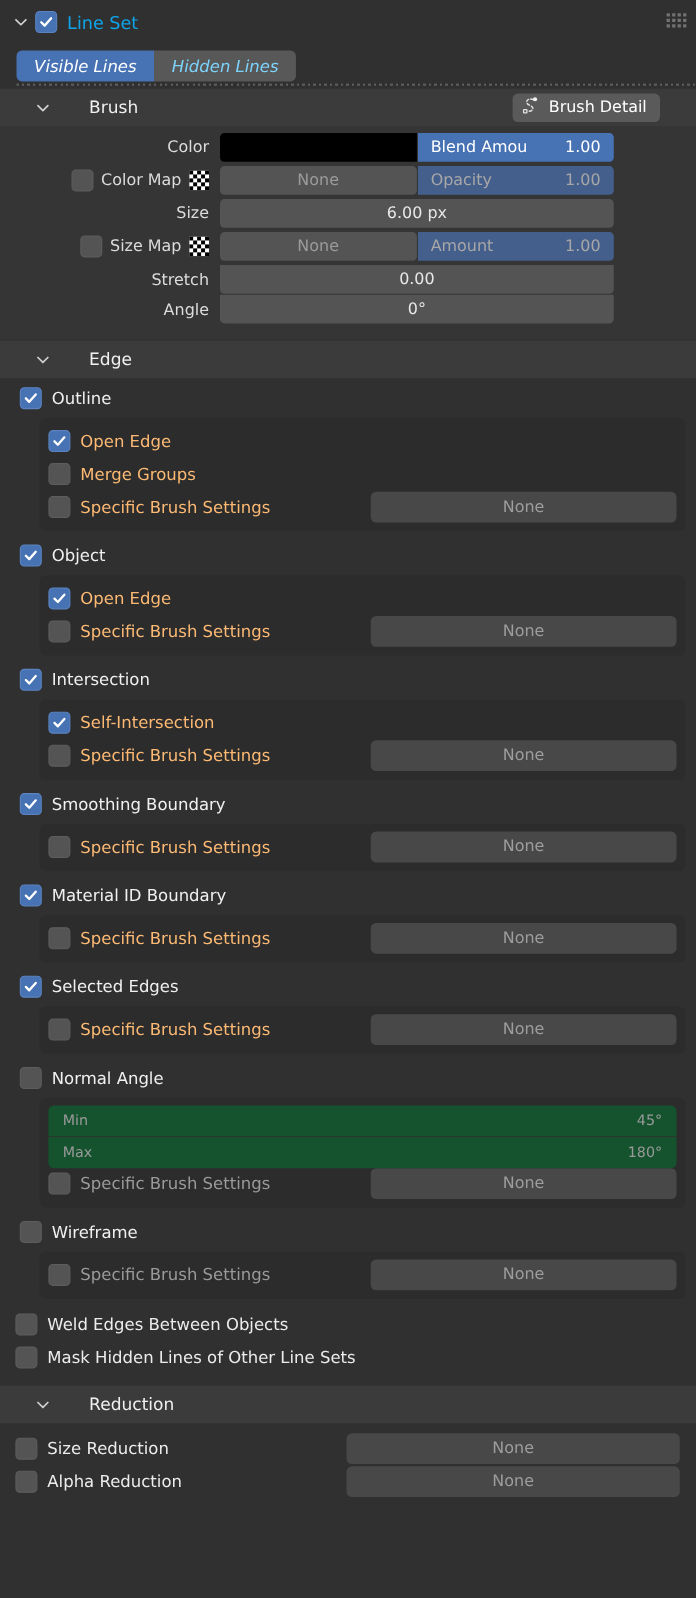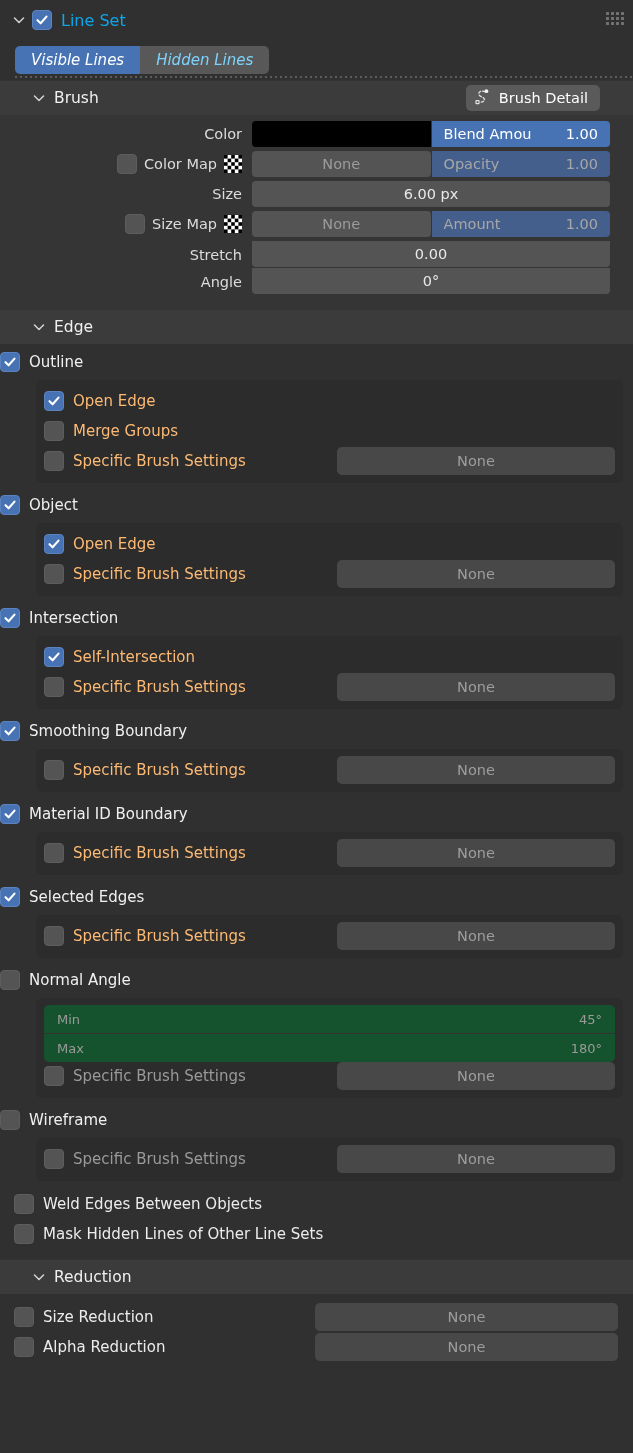--- a/index.html
+++ b/index.html
@@ -48,35 +48,35 @@
   .tab.active{background:#4772b3;border-radius:5px 0 0 5px;}
   .tab.inactive{background:#585858;border-radius:0 5px 5px 0;color:#7dd3fc;}
   .dotted{
     position:absolute;left:15px;top:30px;right:0;height:2px;
     background-image:repeating-linear-gradient(to right,#5c5c5c 0 2px,transparent 2px 5px);
   }
 
   
   .sec-head{
     height:34px;display:flex;align-items:center;background:#3b3b3b;
-    padding-left:30px;position:relative;border-top:1px solid #333;
+    padding-left:30px;position:relative;border-top:1px solid #333;gap:27px;
   }
   .sec-head .tri{margin-right:6px;}
   .sec-title{font-size:15.5px;color:#f0f0f0;}
   .sec-btn{
     position:absolute;right:33px;top:4px;height:26px;background:#5a5a5a;
     border-radius:5px;display:flex;align-items:center;padding:0 12px 0 6px;
     color:#ffffff;font-size:14.5px;gap:7px;
   }
 
   
   .brush-body{background:#353535;padding:6px 0 14px 0;}
   .brow{display:flex;align-items:center;height:26px;margin-bottom:4px;}
   .blabel{
-    width:252px;text-align:right;padding-right:10px;box-sizing:border-box;
+    width:200px;text-align:right;padding-right:10px;box-sizing:border-box;
     font-size:14.5px;color:#dcdcdc;
   }
   .blabel.withchk{display:flex;align-items:center;justify-content:flex-end;gap:7px;}
   .ctrls{display:flex;width:358px;height:26px;gap:1px;}
   .swatch{flex:1;background:#000000;border-radius:4px 0 0 4px;}
   .fld{
     flex:1;background:#545454;border-radius:4px;display:flex;align-items:center;
     justify-content:center;font-size:14.5px;color:#e8e8e8;position:relative;
   }
   .fld.dim{color:#9b9b9b;}
@@ -91,21 +91,21 @@
   }
   .fld-stack{width:358px;}
   .fld-stack .fld-full:first-child{border-radius:4px 4px 0 0;margin-bottom:1px;}
   .fld-stack .fld-full:last-child{border-radius:0 0 4px 4px;}
   .checker{
     width:18px;height:18px;flex:none;display:block;
   }
 
   
   .edge-body{background:#303030;padding-top:4px;}
-  .toprow{display:flex;align-items:center;height:28px;padding-left:0;gap:9px;}
+  .toprow{display:flex;align-items:center;height:28px;padding-left:18px;gap:9px;}
   .toprow .txt{font-size:15px;color:#f0f0f0;}
   .subpanel{
     margin:4px 10px 8px 36px;background:#2c2c2c;border-radius:6px;
     padding:7px 8px 8px 8px;
   }
   .subrow{display:flex;align-items:center;height:28px;gap:9px;margin-bottom:2px;}
   .subrow:last-child{margin-bottom:0;}
   .subrow .txt{font-size:15px;color:#fdba74;}
   .subrow .txt.dim{color:#9a9a9a;}
   .none-btn{

